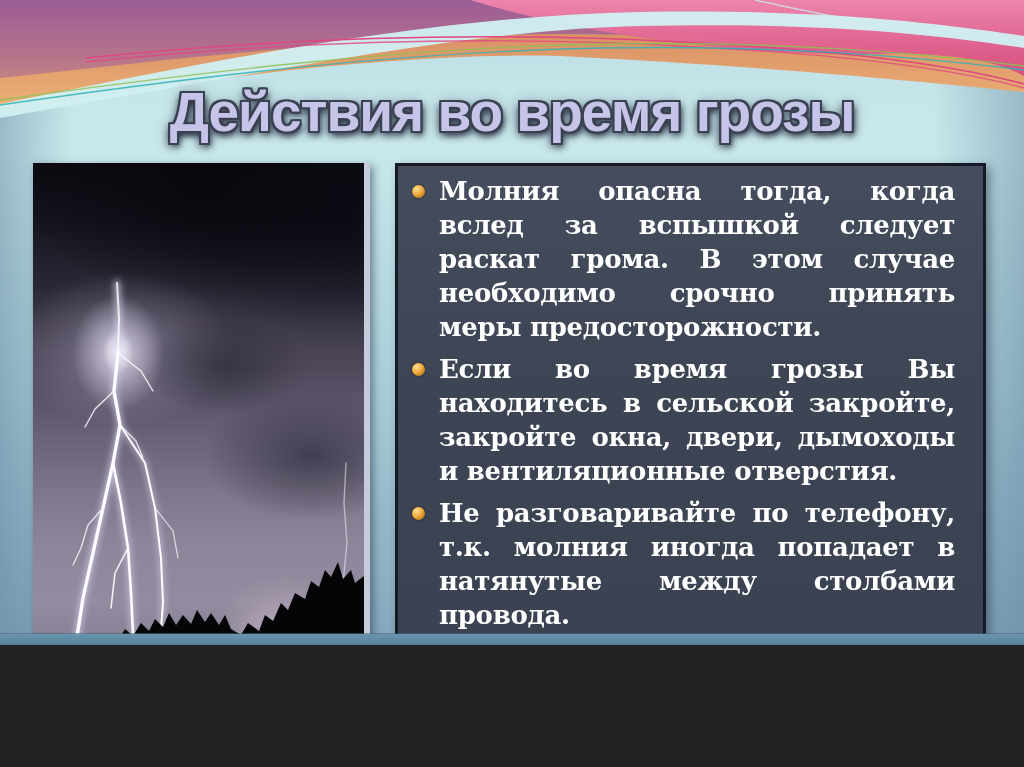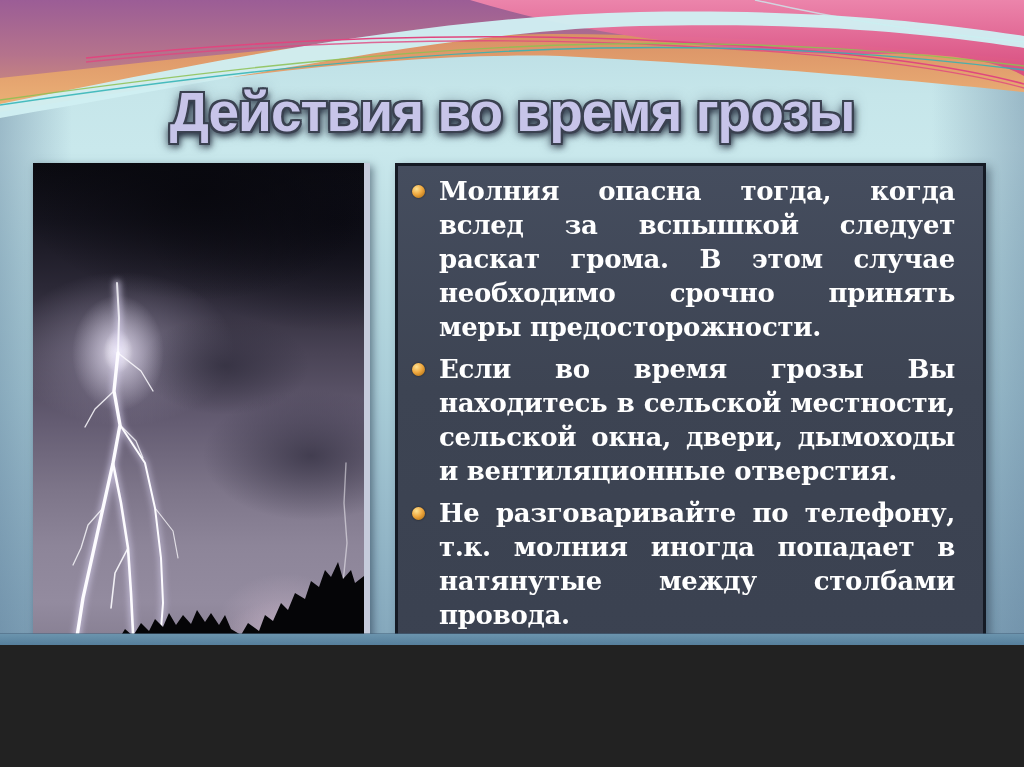--- a/index.html
+++ b/index.html
@@ -165,21 +165,21 @@
 
   <div class="panel">
     <ul>
     <li>
       <span class="dot"></span>
       <p>Молния опасна тогда, когда вслед за вспышкой следует раскат грома. В этом случае необходимо срочно принять меры предосторожности.</p>
     </li>
 
     <li>
       <span class="dot"></span>
-      <p>Если во время грозы Вы находитесь в сельской местности, сельской окна, двери, дымоходы и вентиляционные отверстия.</p>
+      <p>Если во время грозы Вы находитесь в сельской закройте, закройте окна, двери, дымоходы и вентиляционные отверстия.</p>
     </li>
 
 
     <li>
       <span class="dot"></span>
       <p>Не разговаривайте по телефону, т.к. молния иногда попадает в натянутые между столбами провода.</p>
     </li>
   </ul>
   </div>
 

